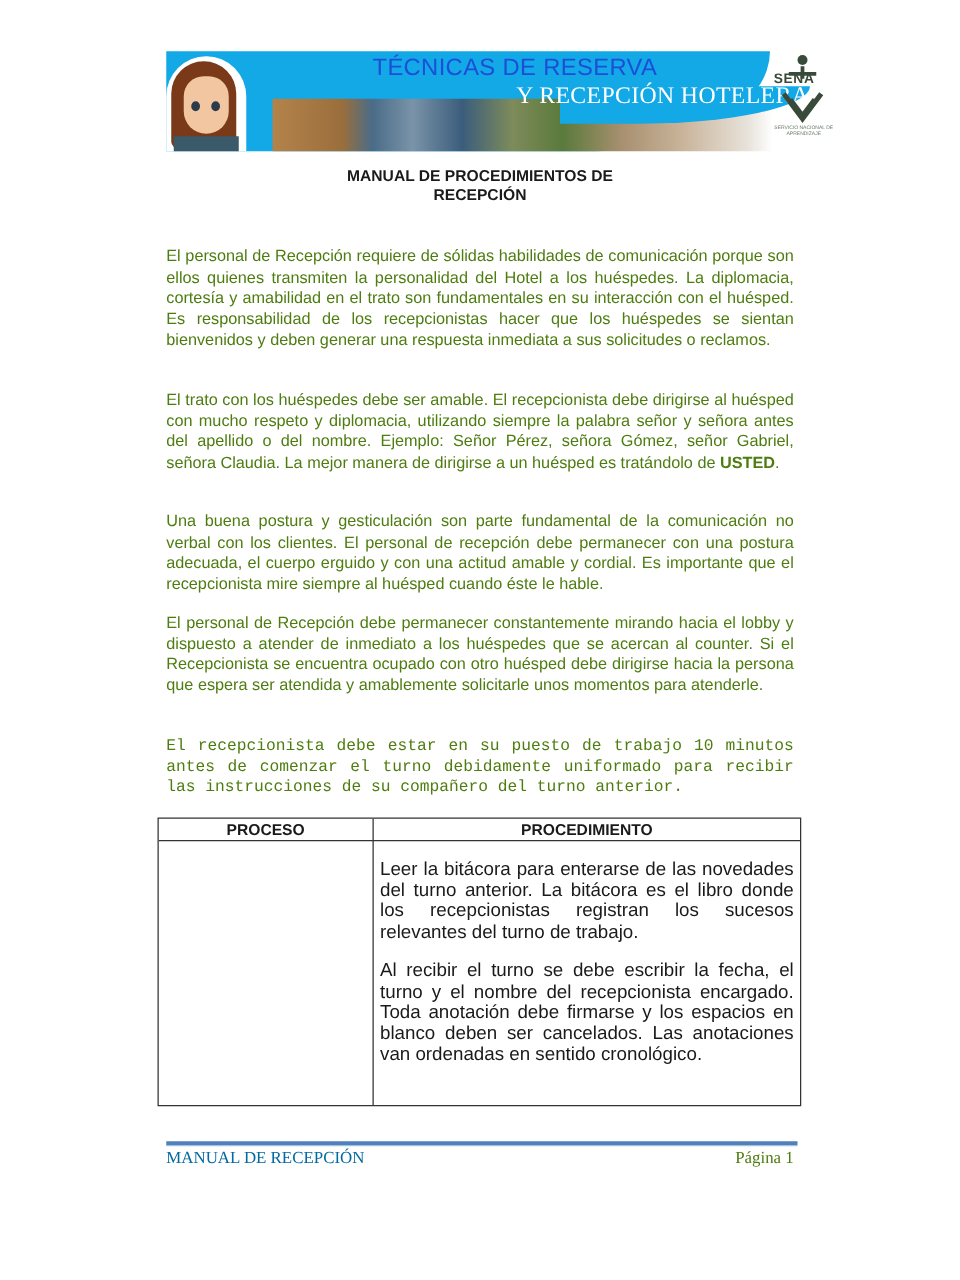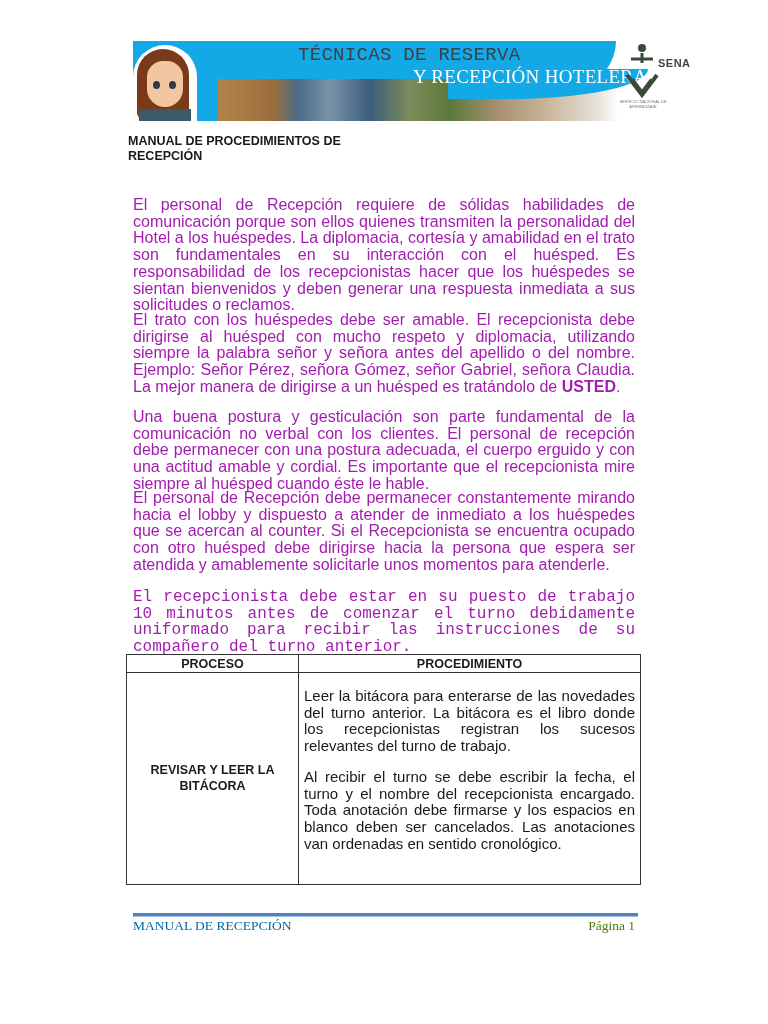--- a/index.html
+++ b/index.html
@@ -9,31 +9,31 @@
   .banner { position:absolute; left:133px; top:41px; width:540px; height:82px; }
   .banner-blue { position:absolute; left:0; top:0; width:483px; height:80px; background:#13a8e6; border-bottom-right-radius:140px 80px; overflow:hidden; }
   .banner-photos { position:absolute; left:85px; top:38px; width:400px; height:42px;
      background:linear-gradient(90deg,#b3834a 0%,#9a6e3c 14%,#4a6c88 20%,#7a93a8 28%,#3b5d7c 38%,#7e8b5a 48%,#5a7a3c 58%,#a89070 70%,#c9b49a 82%,#e7e2da 95%,#ffffff 100%); }
   .banner-photos .hill { position:absolute; left:230px; top:-10px; width:200px; height:30px; background:#13a8e6; border-bottom-right-radius:140px 30px; }
   .banner-face { position:absolute; left:0; top:4px; width:64px; height:76px; background:#ffffff; border-radius:32px 32px 0 0; overflow:hidden; }
   .face-hair { position:absolute; left:4px; top:4px; width:52px; height:70px; background:#7a3a1a; border-radius:26px 26px 6px 6px; }
   .face-skin { position:absolute; left:14px; top:16px; width:36px; height:46px; background:#f2c6a0; border-radius:16px 16px 18px 18px; }
   .face-eye { position:absolute; top:36px; width:7px; height:8px; background:#2b3b4a; border-radius:50%; }
   .face-shirt { position:absolute; left:6px; top:64px; width:52px; height:14px; background:#3a5a6a; }
-  .banner-title1 { position:absolute; left:165px; top:3px; font-family:Liberation Mono, monospace; color:#404040; font-size:19px; letter-spacing:0.3px; }
+  .banner-title1 { position:absolute; left:165px; top:3px; font-family:Liberation Sans, sans-serif; color:#1d4ed8; font-size:19px; letter-spacing:0.3px; }
   .banner-title2 { position:absolute; left:280px; top:25px; font-family:"Liberation Serif", serif; color:#ffffff; font-size:19px; letter-spacing:0.3px; }
   .sena { position:absolute; left:478px; top:2px; width:62px; height:78px; }
-  .sena-word { position:absolute; left:8px; top:14px; font-family:"Liberation Sans", sans-serif; font-weight:bold; font-size:11px; color:#3a4a3a; letter-spacing:0.5px;margin-left:39px; }
+  .sena-word { position:absolute; left:8px; top:14px; font-family:"Liberation Sans", sans-serif; font-weight:bold; font-size:11px; color:#3a4a3a; letter-spacing:0.5px; }
   .sena-sub { position:absolute; left:2px; top:56px; width:60px; font-size:4px; line-height:5px; color:#6a7a6a; text-align:center; }
 
   
-  .doc-title { position:absolute; left:128px; top:134px; width:512px; text-align:left; font-weight:bold; font-size:12.5px; line-height:15px; color:#1a1a1a; }
+  .doc-title { position:absolute; left:128px; top:134px; width:512px; text-align:center; font-weight:bold; font-size:12.5px; line-height:15px; color:#1a1a1a; }
 
   
-  .para { position:absolute; left:133px; width:502px; font-size:16px; line-height:16.7px; text-align:justify; color:#a21caf; }
+  .para { position:absolute; left:133px; width:502px; font-size:13px; line-height:16.7px; text-align:justify; color:#4d7c0f; }
   .para b { font-weight:bold; }
 
   
   .tbl { position:absolute; left:126px; top:634px; width:515px; height:231px; border:1px solid #333; box-sizing:border-box;margin-top:20px; }
   .tbl .hdr { position:absolute; left:0; top:0; height:18px; width:100%; border-bottom:1px solid #333; box-sizing:border-box; }
   .tbl .divider { position:absolute; left:171px; top:0; bottom:0; border-left:1px solid #333; }
   .tbl .th { position:absolute; top:2px; font-weight:bold; font-size:12.5px; text-align:center; }
   .tbl .th-proceso { left:0; width:171px; }
   .tbl .th-proc { left:172px; width:341px; }
   .tbl .proc-name { position:absolute; left:4px; width:163px; top:107px; text-align:center; font-weight:bold; font-size:12.5px; line-height:16px; }
@@ -83,21 +83,20 @@
 <div class="para" style="top:312px;"><span>El trato con los huéspedes debe ser amable. El recepcionista debe dirigirse al huésped con mucho respeto y diplomacia, utilizando siempre la palabra señor y señora antes del apellido o del nombre. Ejemplo: Señor Pérez, señora Gómez, señor Gabriel, señora Claudia. La mejor manera de dirigirse a un huésped es tratándolo de </span><b>USTED</b><span>.</span></div>
 <div class="para" style="top:409px;">Una buena postura y gesticulación son parte fundamental de la comunicación no verbal con los clientes. El personal de recepción debe permanecer con una postura adecuada, el cuerpo erguido y con una actitud amable y cordial. Es importante que el recepcionista mire siempre al huésped cuando éste le hable.</div>
 <div class="para" style="top:490px;">El personal de Recepción debe permanecer constantemente mirando hacia el lobby y dispuesto a atender de inmediato a los huéspedes que se acercan al counter. Si el Recepcionista se encuentra ocupado con otro huésped debe dirigirse hacia la persona que espera ser atendida y amablemente solicitarle unos momentos para atenderle.</div>
 <div class="para" style="top:589px;font-family:Liberation Mono, monospace;">El recepcionista debe estar en su puesto de trabajo 10 minutos antes de comenzar el turno debidamente uniformado para recibir las instrucciones de su compañero del turno anterior.</div>
 
 <div class="tbl">
   <div class="hdr"></div>
   <div class="divider"></div>
   <div class="th th-proceso">PROCESO</div>
   <div class="th th-proc">PROCEDIMIENTO</div>
-  <div class="proc-name">REVISAR Y LEER LA BITÁCORA</div>
   <div class="cell-text" style="top:33px;">Leer la bitácora para enterarse de las novedades del turno anterior. La bitácora es el libro donde los recepcionistas registran los sucesos relevantes del turno de trabajo.</div>
   <div class="cell-text" style="top:114px;">Al recibir el turno se debe escribir la fecha, el turno y el nombre del recepcionista encargado. Toda anotación debe firmarse y los espacios en blanco deben ser cancelados. Las anotaciones van ordenadas en sentido cronológico.</div>
 </div>
 
 <div class="footer-line"></div>
 <div class="footer-line2"></div>
 <div class="footer-left">MANUAL DE RECEPCIÓN</div>
 <div class="footer-right">Página 1</div>
 
 </body></html>

